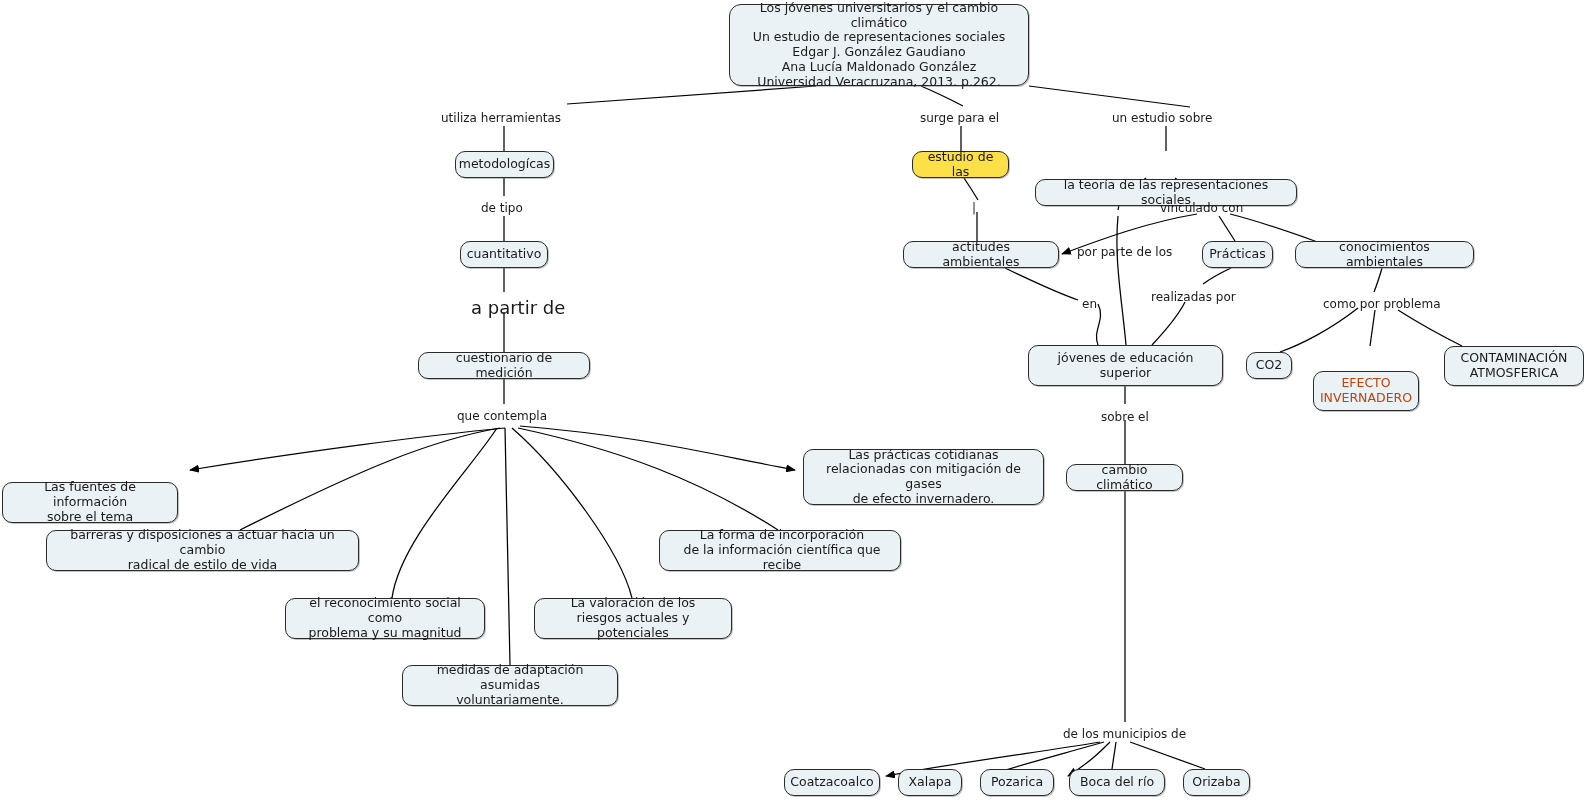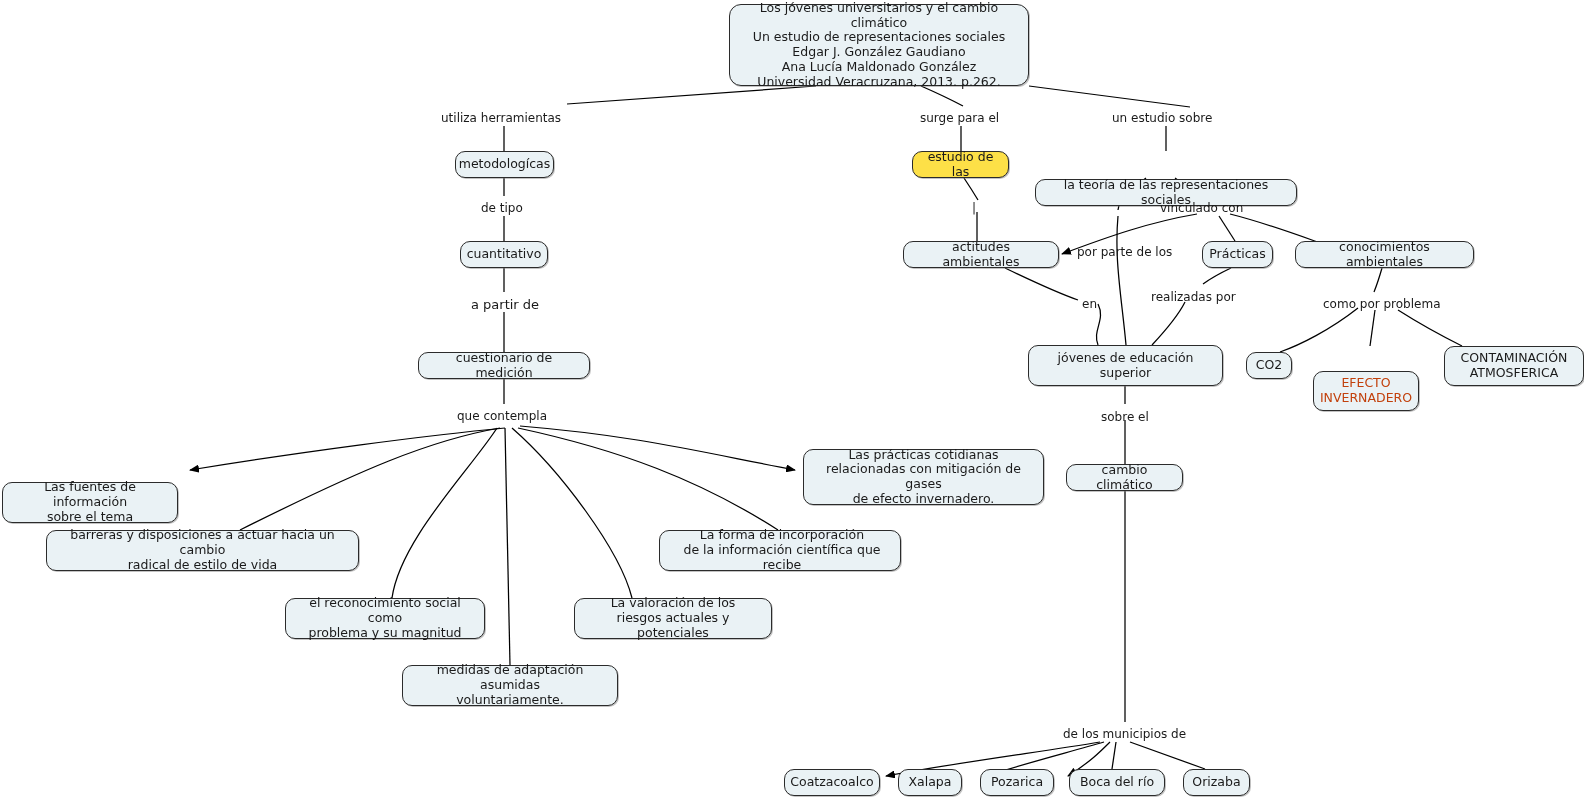--- a/index.html
+++ b/index.html
@@ -124,37 +124,37 @@
 ATMOSFERICA</div>
       <div class="node" style="left: 1066px; top: 464px; width: 117px; height: 27px; font-size: 12.5px; background: rgb(234, 242, 245); border-color: rgb(43, 43, 43); color: rgb(26, 26, 26);">cambio climático</div>
       <div class="node" style="left: 2px; top: 456px; width: 176px; height: 41px; font-size: 12.5px; background: rgb(234, 242, 245); border-color: rgb(43, 43, 43); color: rgb(26, 26, 26); margin-top: 26px;">Las fuentes de información
 sobre el tema</div>
       <div class="node" style="left: 46px; top: 530px; width: 313px; height: 41px; font-size: 12.5px; background: rgb(234, 242, 245); border-color: rgb(43, 43, 43); color: rgb(26, 26, 26);">barreras y disposiciones a actuar hacia un cambio
 radical de estilo de vida</div>
       <div class="node" style="left: 285px; top: 598px; width: 200px; height: 41px; font-size: 12.5px; background: rgb(234, 242, 245); border-color: rgb(43, 43, 43); color: rgb(26, 26, 26);">el reconocimiento social como
 problema y su magnitud</div>
       <div class="node" style="left: 402px; top: 665px; width: 216px; height: 41px; font-size: 12.5px; background: rgb(234, 242, 245); border-color: rgb(43, 43, 43); color: rgb(26, 26, 26);">medidas de adaptación asumidas
 voluntariamente.</div>
-      <div class="node" style="left: 534px; top: 598px; width: 198px; height: 41px; font-size: 12.5px; background: rgb(234, 242, 245); border-color: rgb(43, 43, 43); color: rgb(26, 26, 26); margin-left: 40px;">La valoración de los
+      <div class="node" style="left: 534px; top: 598px; width: 198px; height: 41px; font-size: 12.5px; background: rgb(234, 242, 245); border-color: rgb(43, 43, 43); color: rgb(26, 26, 26);">La valoración de los
 riesgos actuales y potenciales</div>
       <div class="node" style="left: 659px; top: 530px; width: 242px; height: 41px; font-size: 12.5px; background: rgb(234, 242, 245); border-color: rgb(43, 43, 43); color: rgb(26, 26, 26); padding-left: 12px;">La forma de incorporación
 de la información científica que recibe</div>
       <div class="node" style="left: 803px; top: 449px; width: 241px; height: 56px; font-size: 12.5px; background: rgb(234, 242, 245); border-color: rgb(43, 43, 43); color: rgb(26, 26, 26);">Las prácticas cotidianas
 relacionadas con mitigación de gases
 de efecto invernadero.</div>
       <div class="node" style="left: 784px; top: 769px; width: 96px; height: 27px; font-size: 12.5px; background: rgb(234, 242, 245); border-color: rgb(43, 43, 43); color: rgb(26, 26, 26);">Coatzacoalco</div>
       <div class="node" style="left: 898px; top: 769px; width: 64px; height: 27px; font-size: 12.5px; background: rgb(234, 242, 245); border-color: rgb(43, 43, 43); color: rgb(26, 26, 26);">Xalapa</div>
       <div class="node" style="left: 980px; top: 769px; width: 74px; height: 27px; font-size: 12.5px; background: rgb(234, 242, 245); border-color: rgb(43, 43, 43); color: rgb(26, 26, 26);">Pozarica</div>
       <div class="node" style="left: 1069px; top: 769px; width: 96px; height: 27px; font-size: 12.5px; background: rgb(234, 242, 245); border-color: rgb(43, 43, 43); color: rgb(26, 26, 26);">Boca del río</div>
       <div class="node" style="left: 1183px; top: 769px; width: 67px; height: 27px; font-size: 12.5px; background: rgb(234, 242, 245); border-color: rgb(43, 43, 43); color: rgb(26, 26, 26);">Orizaba</div>
     </div>
   <div id="labels">
       <div class="lbl" style="left: 441px; top: 112px; font-size: 12px; color: rgb(26, 26, 26);">utiliza herramientas</div>
       <div class="lbl" style="left: 481px; top: 202px; font-size: 12px; color: rgb(26, 26, 26);">de tipo</div>
-      <div class="lbl" style="left: 471px; top: 298px; font-size: 13px; color: rgb(26, 26, 26);">a partir de</div>
+      <div class="lbl" style="left: 471px; top: 298px; font-size: 18px; color: rgb(26, 26, 26);">a partir de</div>
       <div class="lbl" style="left: 457px; top: 410px; font-size: 12px; color: rgb(26, 26, 26);">que contempla</div>
       <div class="lbl" style="left: 920px; top: 112px; font-size: 12px; color: rgb(26, 26, 26);">surge para el</div>
       <div class="lbl" style="left: 1112px; top: 112px; font-size: 12px; color: rgb(26, 26, 26);">un estudio sobre</div>
       <div class="lbl" style="left: 972px; top: 202px; font-size: 12px; color: rgb(26, 26, 26);">|</div>
       <div class="lbl" style="left: 1160px; top: 202px; font-size: 12px; color: rgb(26, 26, 26);">vinculado con</div>
       <div class="lbl" style="left: 1077px; top: 246px; font-size: 12px; color: rgb(26, 26, 26);">por parte de los</div>
       <div class="lbl" style="left: 1151px; top: 291px; font-size: 12px; color: rgb(26, 26, 26);">realizadas por</div>
       <div class="lbl" style="left: 1323px; top: 298px; font-size: 12px; color: rgb(26, 26, 26);">como por problema</div>
       <div class="lbl" style="left: 1082px; top: 298px; font-size: 12px; color: rgb(26, 26, 26);">en</div>
       <div class="lbl" style="left: 1101px; top: 411px; font-size: 12px; color: rgb(26, 26, 26);">sobre el</div>

